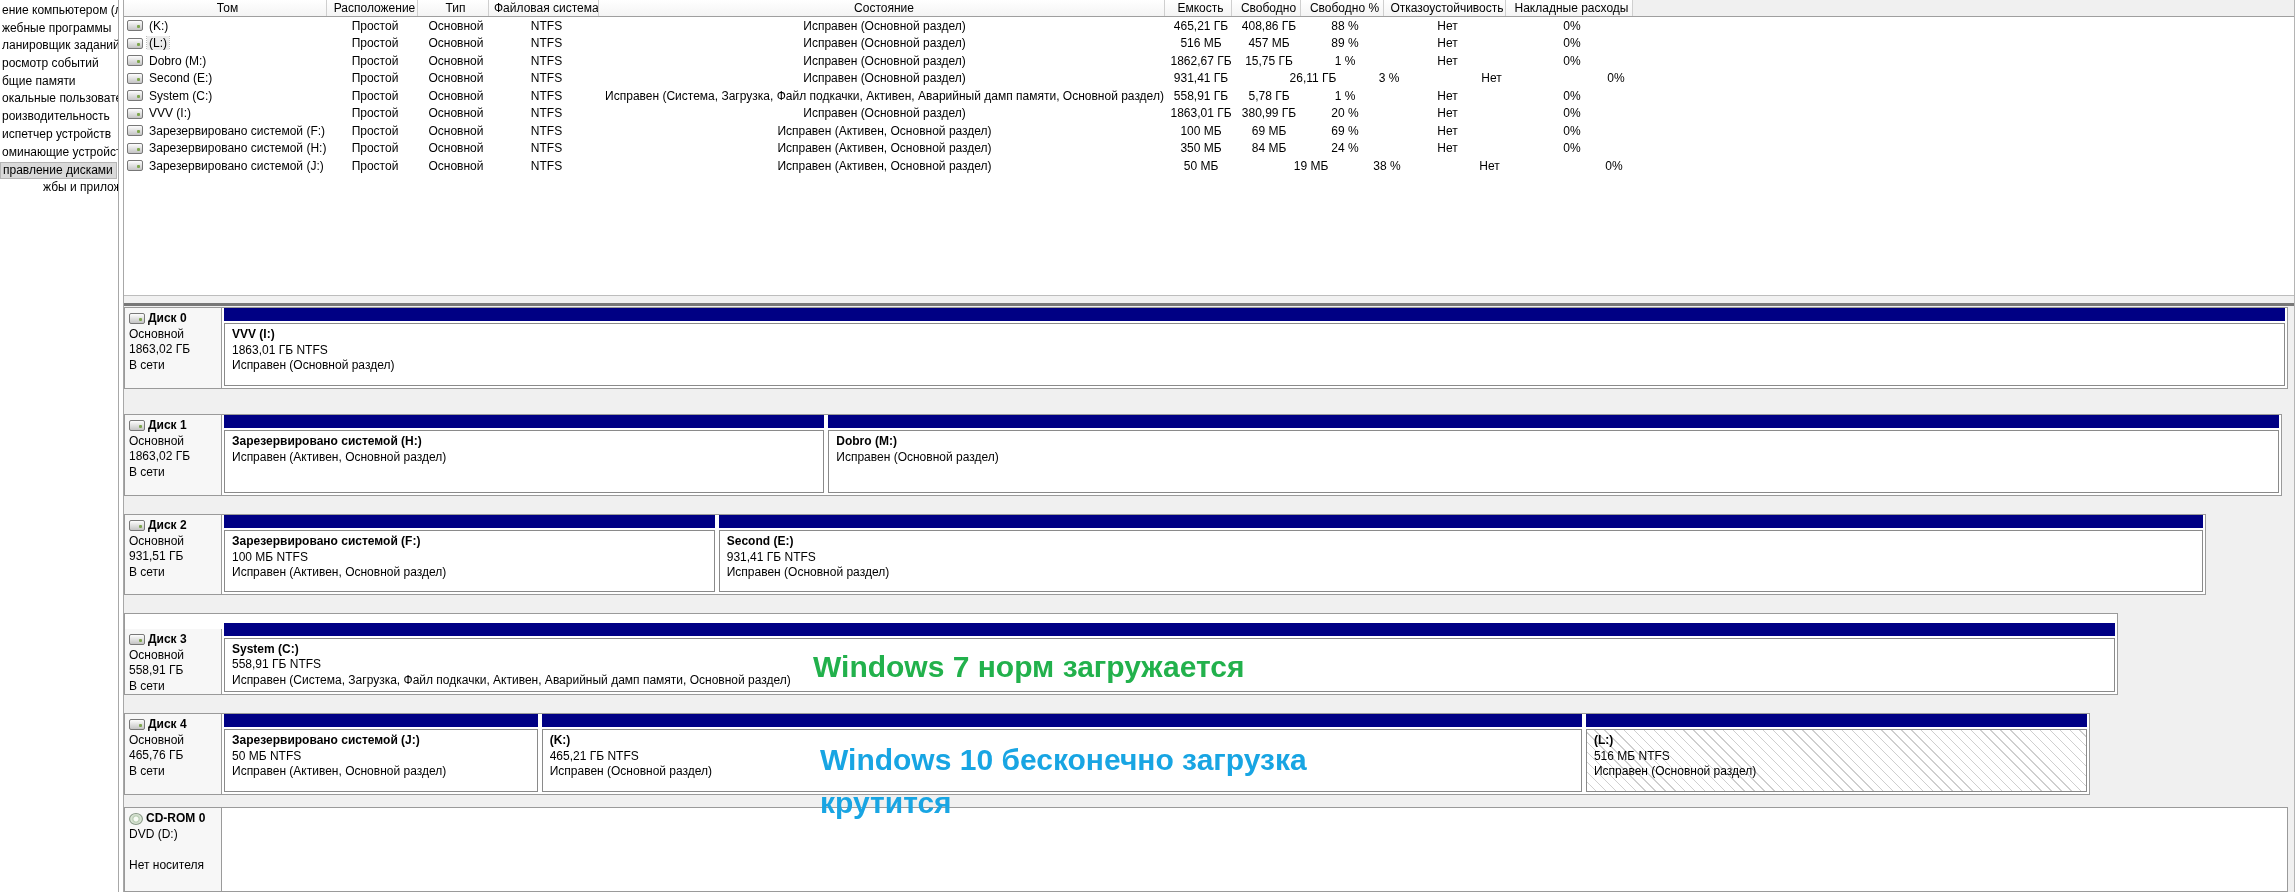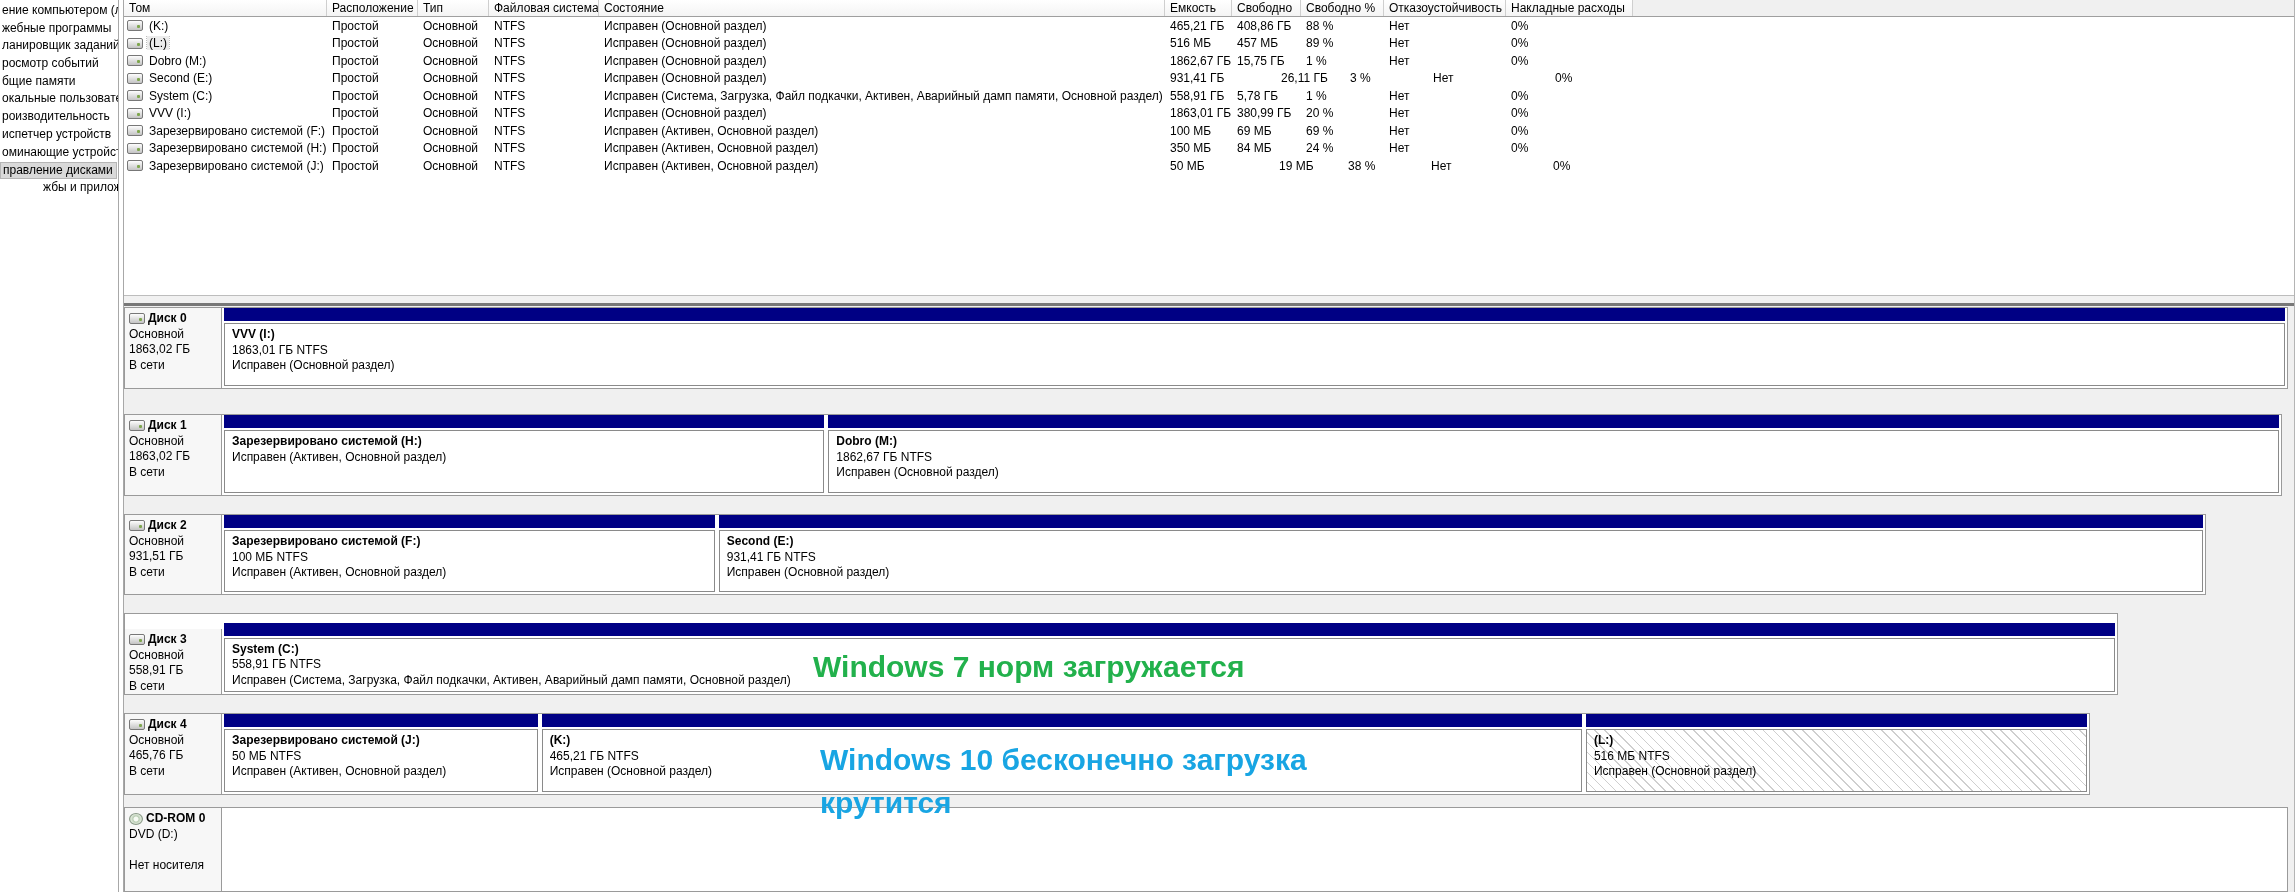--- a/index.html
+++ b/index.html
@@ -8,21 +8,21 @@
     position:relative;width:2295px;height:892px;overflow:hidden;
     font-family:"Liberation Sans","DejaVu Sans",sans-serif;
     font-size:12px;color:#000;background:#fff;border-right:1px solid #b4b4b4;
   }
   
   .sidebar{position:absolute;left:0;top:0;width:118px;height:892px;background:#fff;overflow:hidden;padding-top:2px;}
   .side-item{height:17.7px;line-height:17.7px;white-space:nowrap;padding-left:2px;cursor:default;}
   .side-item.selected{background:#d9d9d9;border:1px solid #b5b5b5;display:inline-block;height:17px;line-height:15px;padding:0 3px 0 2px;margin-top:1px;}
   .vsep{position:absolute;left:118px;top:0;width:6px;height:892px;background:#fff;border-left:1px solid #a8a8a8;border-right:1px solid #a8a8a8;}
   
-  .top-pane{position:absolute;left:124px;top:0;width:2171px;height:295px;background:#fff;overflow:hidden;}
+  .top-pane{position:absolute;left:124px;top:0;width:2171px;height:295px;background:#fff;overflow:hidden;text-align:center;}
   .vheader{display:flex;height:17px;background:linear-gradient(#ffffff,#f4f4f4);border-bottom:1px solid #9f9f9f;}
   .hcell{flex:none;padding:1px 0 0 5px;border-right:1px solid #cfcfcf;white-space:nowrap;overflow:hidden;}
   .hcell.filler{flex:1;background:#f0f0f0;border-right:none;}
   .vrow{display:flex;height:17.5px;align-items:center;}
   .vcell{flex:none;padding-left:5px;white-space:nowrap;overflow:hidden;}
   .vcell.name{display:flex;align-items:center;gap:4px;padding-left:3px;}
   .vcell.name .lbl{padding:0 2px;}
   .vrow.selected .lbl{background:#ececec;outline:1px dotted #bdbdbd;}
   .vol-icon{flex:none;width:16px;height:11px;border:1px solid #777;border-radius:2px;
     background:linear-gradient(#fdfdfd,#c4c4c4);position:relative;}
@@ -258,21 +258,20 @@
             <div class="part-strip" style="background: rgb(0, 0, 132);"></div>
             <div class="part-body">
               <div class="ptitle">Зарезервировано системой  (H:)</div>
               <div>Исправен (Активен, Основной раздел)</div>
             </div>
           </div>
           <div class="part" style="flex: 1450 1 0px;">
             <div class="part-strip" style="background: rgb(0, 0, 132);"></div>
             <div class="part-body">
               <div class="ptitle">Dobro  (M:)</div>
-              <div>1862,67 ГБ NTFS</div>
               <div>Исправен (Основной раздел)</div>
             </div>
           </div>
         </div>
       </div>
       <div class="disk-block" style="top: 208px; height: 81px; width: 2082px;">
         <div class="disk-info">
           <div class="dname">
             <span class="vol-icon"></span>
             <span>Диск 2</span>

